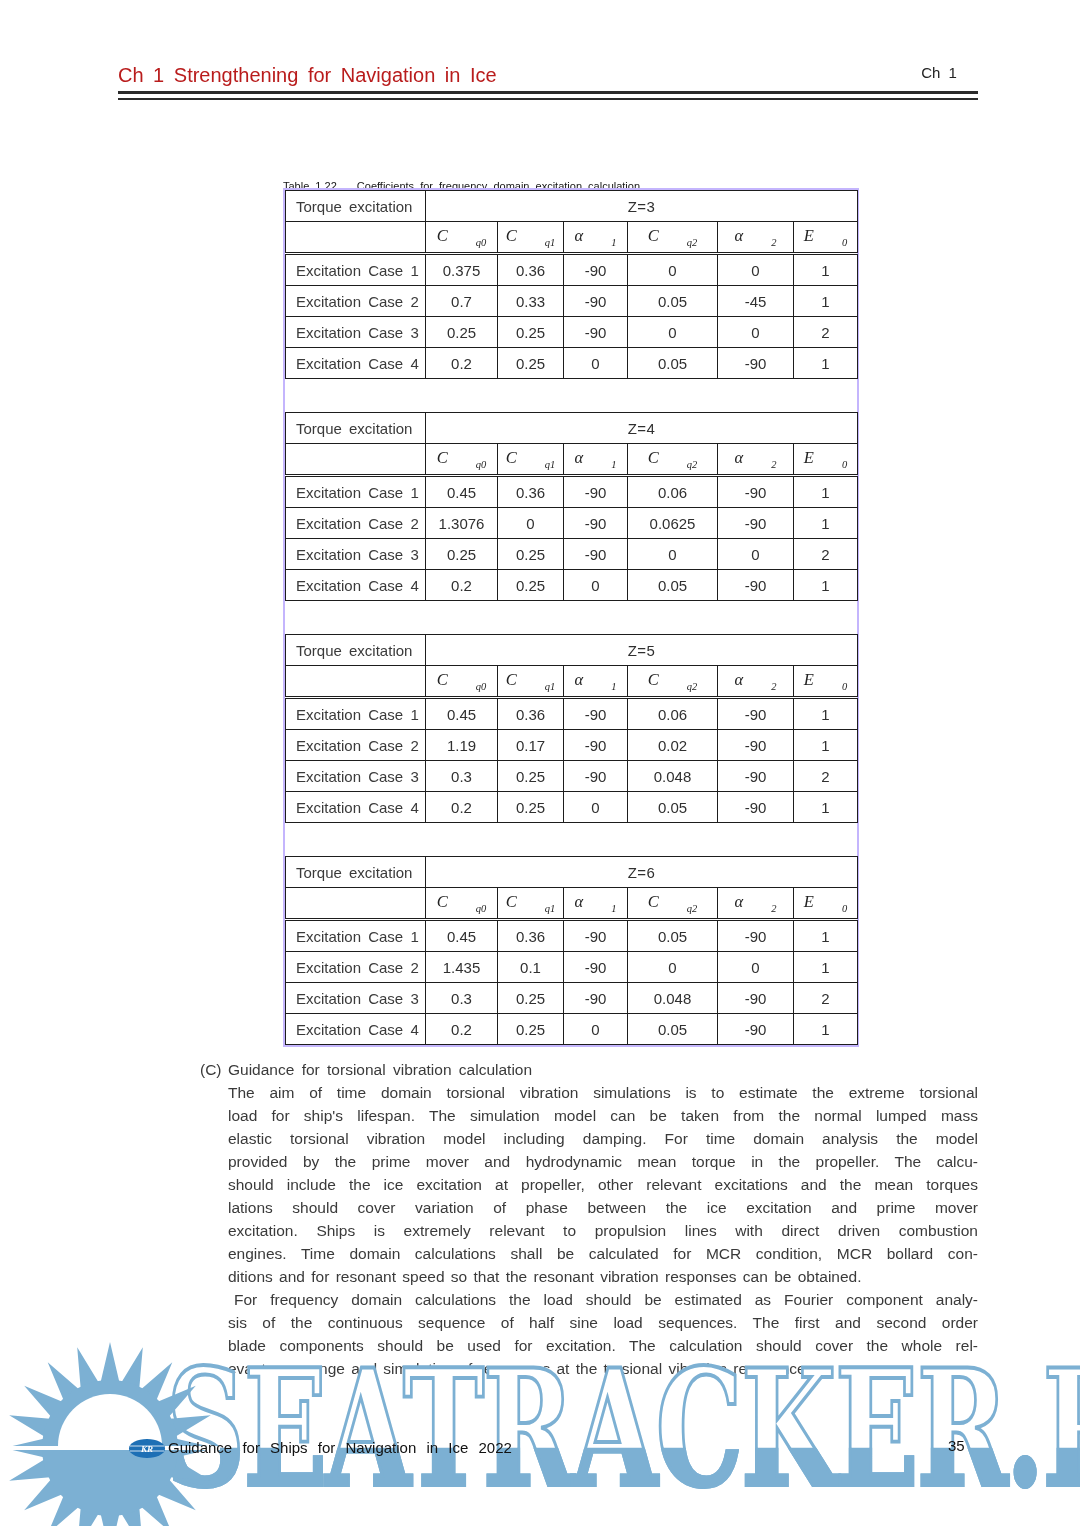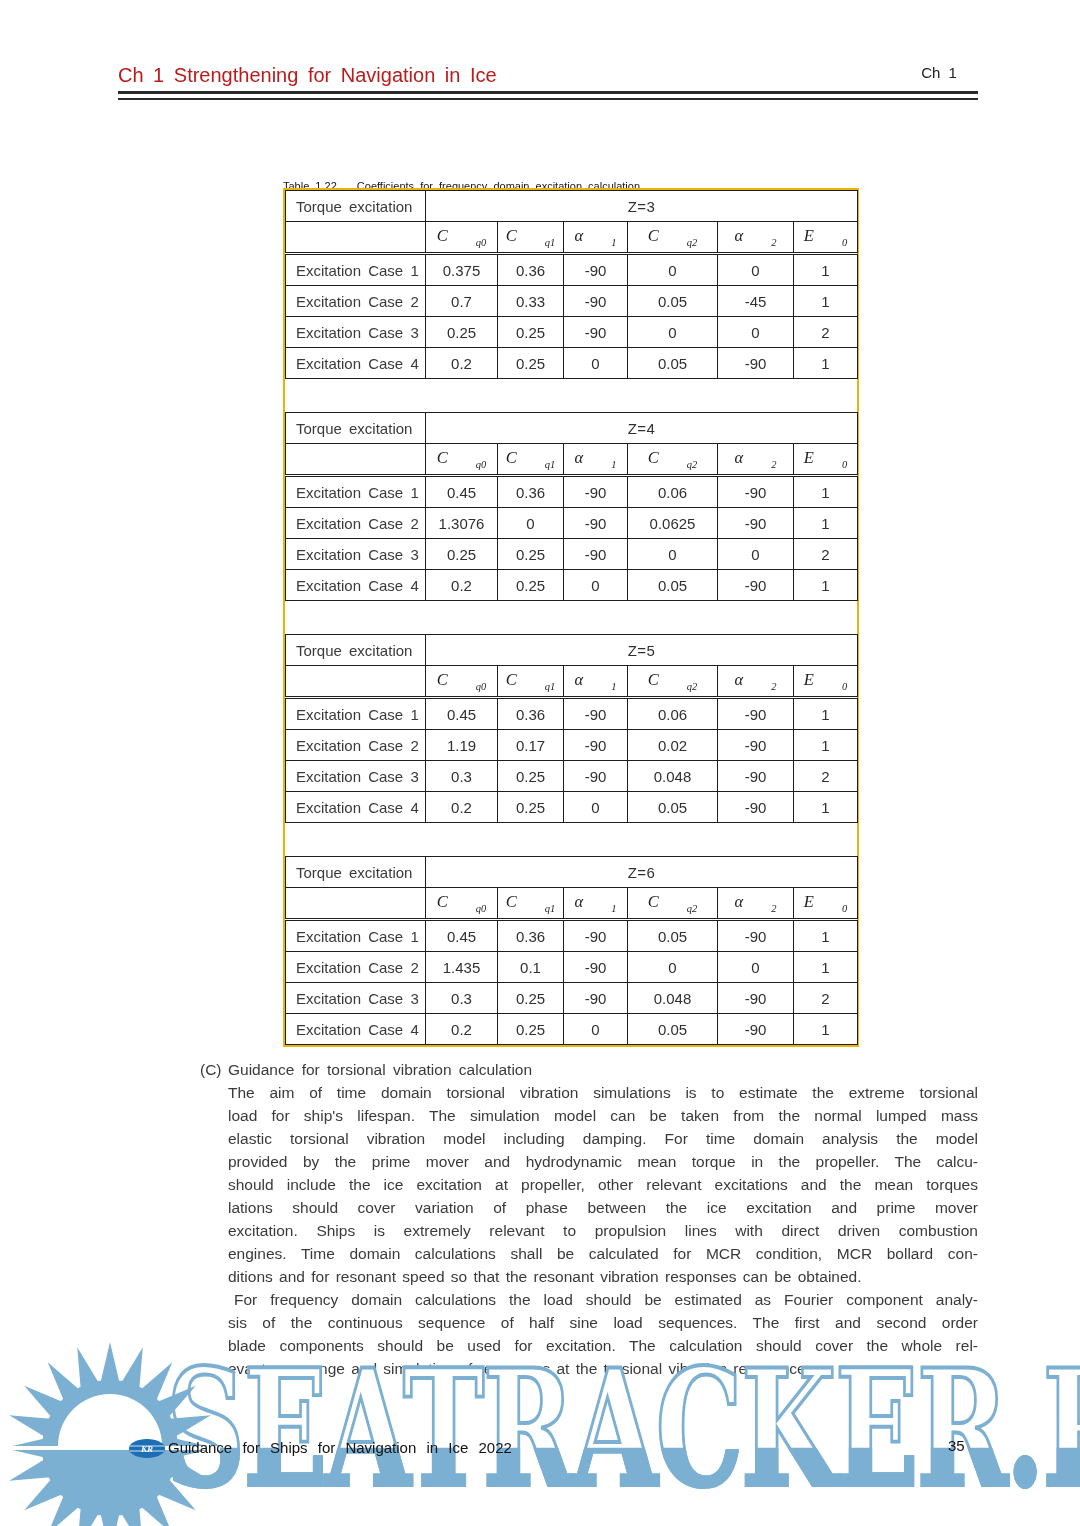--- a/index.html
+++ b/index.html
@@ -11,21 +11,21 @@
   }
   
   .pg-header-left{position:absolute;left:118px;top:64px;font-size:20px;color:#b91c1c;word-spacing:4px;}
   .pg-header-right{position:absolute;left:900px;top:64px;width:78px;text-align:center;font-size:15px;color:#222;word-spacing:4px;}
   .pg-rule{position:absolute;left:118px;top:91px;width:860px;height:4px;
     border-top:3px solid #2b2b2b;border-bottom:2px solid #2b2b2b;}
   
   .tbl-title{position:absolute;left:283px;top:160px;font-size:11px;color:#161616;word-spacing:3px;margin-top:20px;}
   .tbl-title .t-label{margin-right:14px;}
   
-  .tbl-wrap{position:absolute;left:283px;top:188px;width:572px;border:2px solid #eab308;background:#fff;}
+  .tbl-wrap{position:absolute;left:283px;top:188px;width:572px;border:2px solid #c4b5fd;background:#fff;}
   table.ctable{border-collapse:collapse;table-layout:fixed;width:100%;}
   table.ctable td{border:1px solid #1d1d1d;font-size:15px;color:#303030;
     height:30px;text-align:center;vertical-align:middle;padding:0;}
   table.ctable td.lbl{text-align:left;padding-left:10px;word-spacing:3px;color:#3a3a3a;}
   table.ctable td.blade{letter-spacing:.5px;}
   table.ctable tr.symrow td{border-bottom:3px double #1d1d1d;}
   table.ctable td.sym{font-family:"Liberation Serif","DejaVu Serif",serif;font-size:16.5px;color:#222;}
   table.ctable td.sym i{font-style:italic;}
   table.ctable td.sym sub{font-size:10.5px;font-style:italic;padding-left:28px;}
   .spacer{height:33px;background:#fff;}

